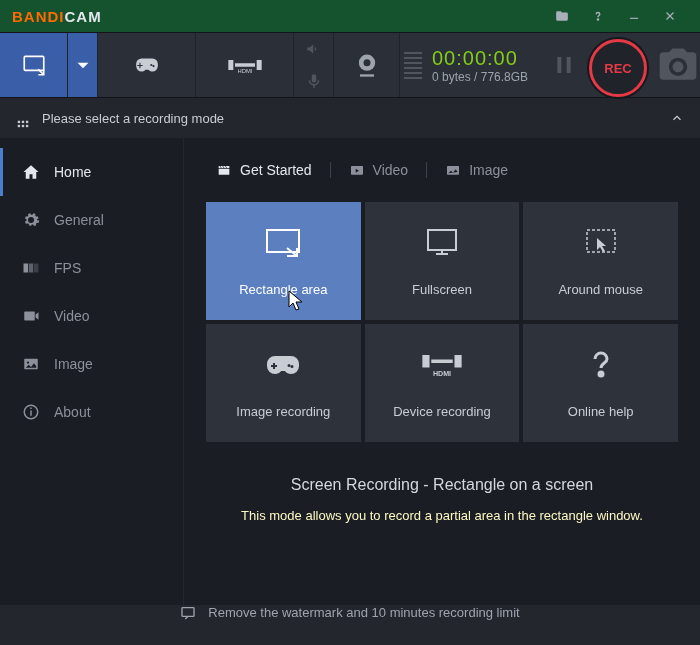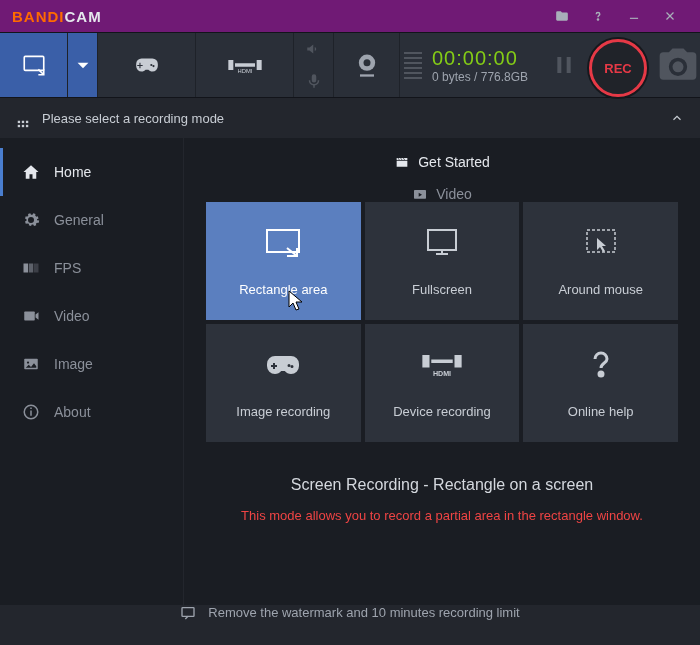--- a/index.html
+++ b/index.html
@@ -1,17 +1,17 @@
 <!DOCTYPE html>
 <html><head>
 <meta charset="utf-8">
 <style>
 * { margin:0; padding:0; box-sizing:border-box; font-family:"Segoe UI",Arial,sans-serif; -webkit-font-smoothing:antialiased; }
 body { background:#1a1d23; width:700px; height:645px; overflow:hidden; color:#c8cdd4; }
-.titlebar { height:32px; background:#701a75; display:flex; align-items:center; padding:0 12px; }
+.titlebar { height:32px; background:#14532d; display:flex; align-items:center; padding:0 12px; }
 .logo { font-weight:900; letter-spacing:1px; font-size:15px; }
 .logo-1 { color:#ff6a00; }
 .logo-2 { color:#e4e7ec; }
 .title-spacer { flex:1; }
 .title-btn { width:36px; height:32px; display:flex; align-items:center; justify-content:center; color:#a8afb9; cursor:pointer; }
 .title-btn svg { width:14px; height:14px; }
 .toolbar { height:66px; background:#2a2f38; display:flex; border-top:1px solid #12141a; border-bottom:1px solid #12141a; }
 .tool-btn { width:98px; border-right:1px solid #1e2229; display:flex; align-items:center; justify-content:center; color:#c8cdd4; cursor:pointer; }
 .tool-btn.active { background:#3a5fa8; }
 .tool-btn svg { width:26px; height:26px; }
@@ -32,32 +32,32 @@
 .shot-btn { width:44px; display:flex; align-items:center; justify-content:center; color:#50555e; }
 .mode-bar { height:40px; background:#23262d; display:flex; align-items:center; padding:0 16px; color:#c8cdd4; font-size:13px; }
 .mode-bar svg.grid { width:14px; height:14px; margin-right:12px; }
 .mode-bar .chev { margin-left:auto; }
 .body { display:flex; height:467px; }
 .sidebar { width:184px; background:#1a1d23; padding-top:10px; border-right:1px solid #23262d; }
 .side-item { height:48px; display:flex; align-items:center; padding-left:22px; gap:14px; color:#8b909a; cursor:pointer; font-size:14px; }
 .side-item.active { color:#e4e7ec; border-left:3px solid #4a7ecf; padding-left:19px; }
 .side-item svg { width:18px; height:18px; }
 .content { flex:1; padding:16px 22px 0 22px; display:flex; flex-direction:column; }
-.ctabs { display:flex; align-items:center; gap:8px; height:32px; color:#8b909a; font-size:14px;flex-direction:column; }
+.ctabs { display:flex; align-items:center; gap:8px; height:32px; color:#8b909a; font-size:14px; }
 .ctab { display:flex; align-items:center; gap:8px; padding:0 10px; cursor:pointer; }
 .ctab.active { color:#e4e7ec; }
 .ctab svg { width:16px; height:16px; }
 .sep { width:1px; height:16px; background:#3a3f48; }
 .grid { display:grid; grid-template-columns:repeat(3,1fr); gap:4px; margin-top:16px; }
 .tile { background:#2d323b; height:118px; display:flex; flex-direction:column; align-items:center; justify-content:center; gap:24px; cursor:pointer; color:#c8cdd4; font-size:13px; }
 .tile.sel { background:#5b7fbf; color:#fff; }
 .tile svg { width:40px; height:32px; }
 .desc { text-align:center; margin-top:34px; }
 .desc-t { color:#d4d8de; font-size:16px; margin-bottom:14px; }
-.desc-b { color:#ef4444; font-size:13px; }
+.desc-b { color:#fef9c3; font-size:13px; }
 .footer { height:40px; background:#23262d; display:flex; align-items:flex-start; justify-content:center; gap:12px; color:#9ea4ae; font-size:13px; }
 .cursor { position:absolute; left:288px; top:290px; pointer-events:none; }
 </style>
 </head>
 <body>
 
 <div class="titlebar">
   <div class="logo">
     <span class="logo-1">BANDI</span><span class="logo-2">CAM</span>
   </div>

